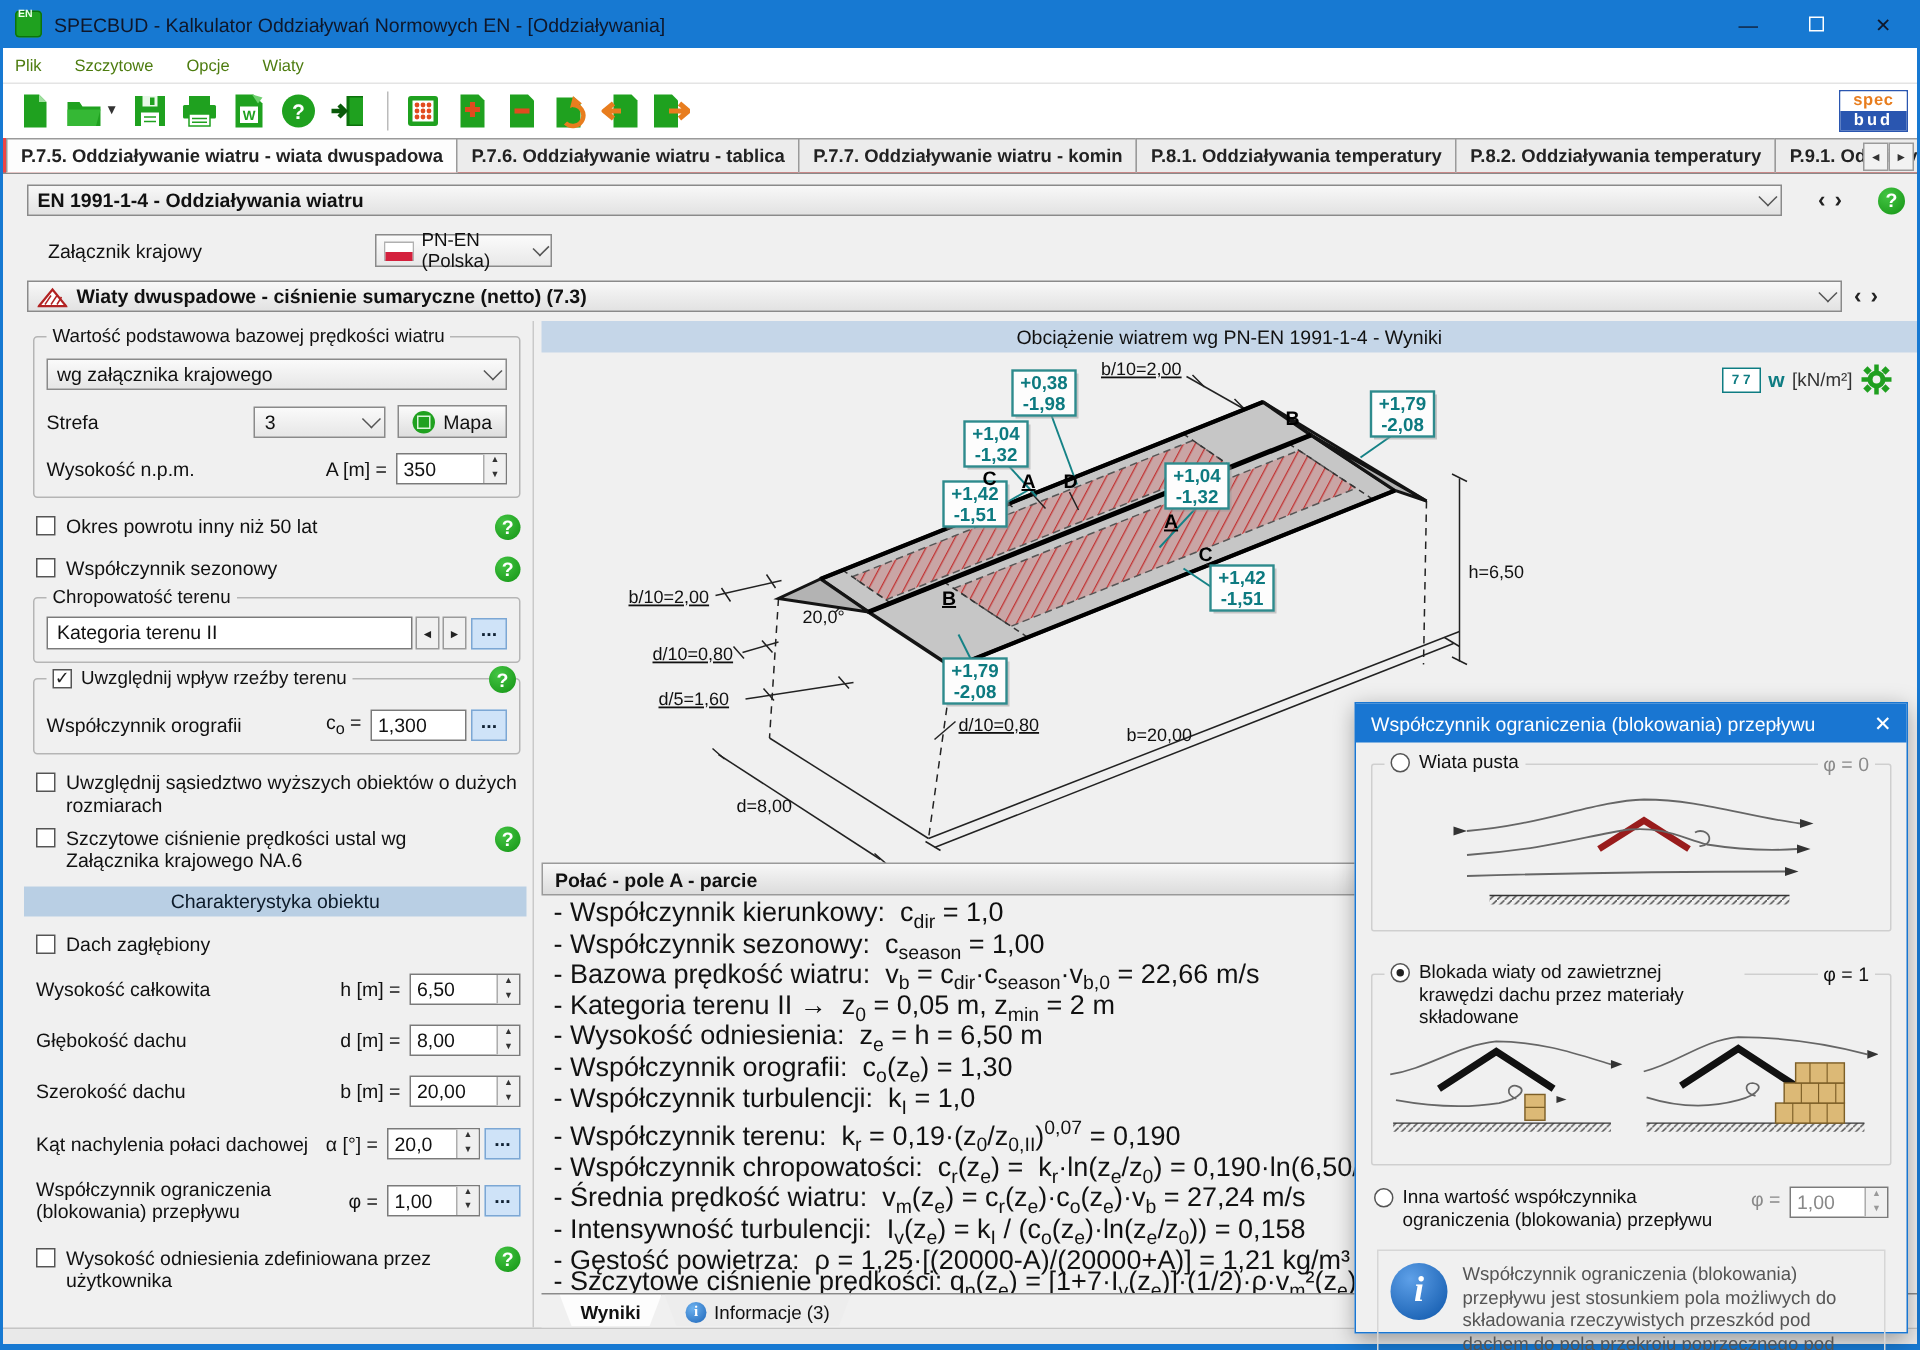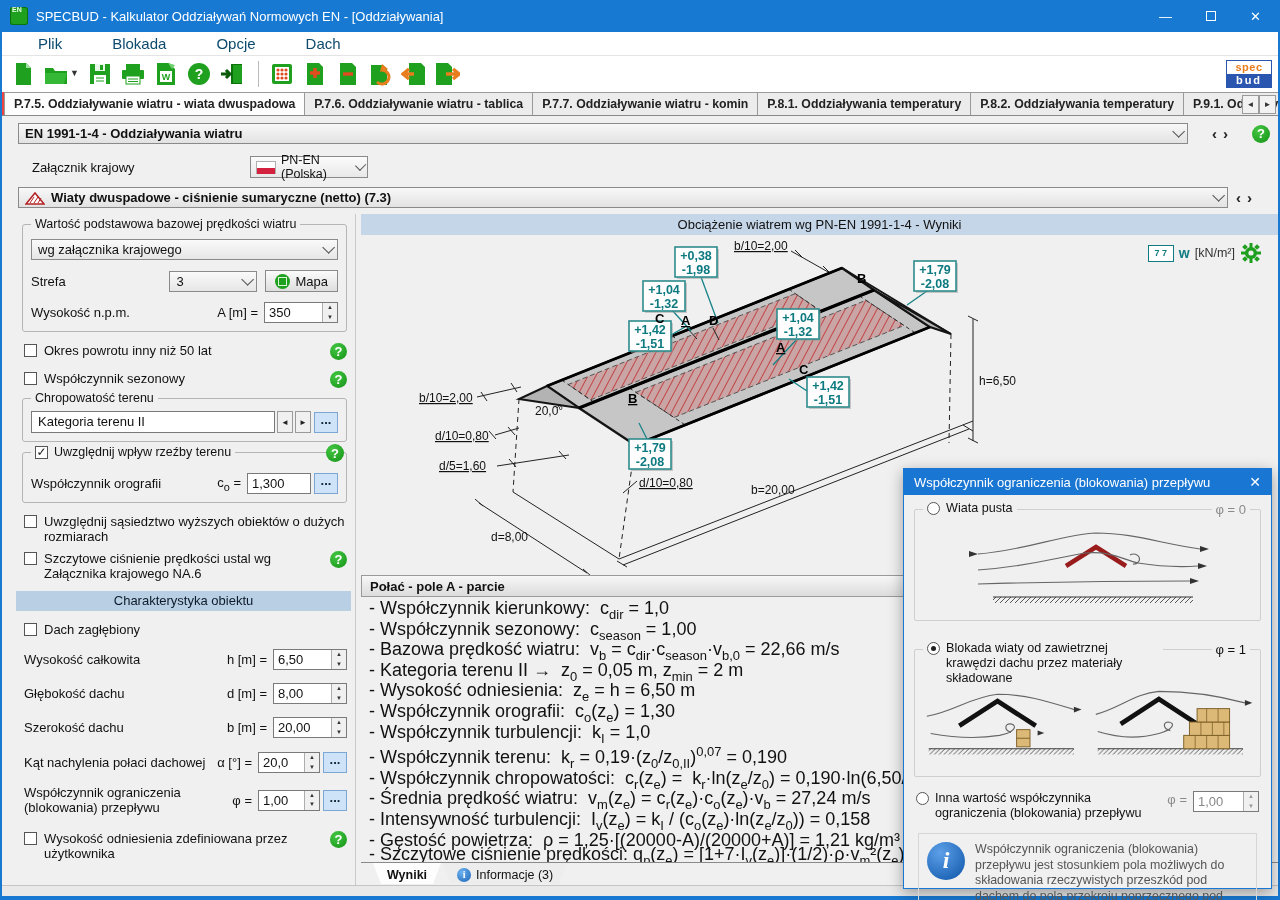--- a/index.html
+++ b/index.html
@@ -1,30 +1,30 @@
 <!DOCTYPE html>
 <html><head>
 <meta charset="utf-8">
 <style>
   * { box-sizing: border-box; margin:0; padding:0; }
   html,body { width:1280px; height:900px; overflow:hidden; }
   body { font-family:"Liberation Sans", sans-serif; font-size:13px; color:#111; background:#f0f0f0; }
   .window { width:1280px; height:900px; border-left:2px solid #1779d2; border-right:2px solid #1779d2; border-bottom:4px solid #1779d2; display:flex; flex-direction:column; background:#f0f0f0; }
 
   
-  .titlebar { height:32px; background:#1779d2; display:flex; align-items:center; color:#ffffff; flex:none; }
+  .titlebar { height:32px; background:#1779d2; display:flex; align-items:center; color:#0f172a; flex:none; }
   .titlebar .appicon { width:18px; height:18px; margin:0 8px 0 8px; background:#1fa11f; border-radius:3px; position:relative; box-shadow:inset 0 0 0 1px #0c720c; }
   .titlebar .appicon::after { content:"EN"; position:absolute; top:-1px; left:2px; font-size:7px; color:#eaffea; font-weight:bold; }
   .titlebar .title { font-size:13px; flex:1; }
   .winbtn { width:45px; height:32px; display:flex; align-items:center; justify-content:center; font-size:13px; }
   .winbtn .sq { width:10px; height:10px; border:1px solid #fff; display:block; }
 
   
   .menubar { height:24px; background:#fff; display:flex; align-items:center; padding-left:8px; gap:22px; border-bottom:1px solid #e4e4e4; flex:none; }
-  .menubar span { font-size:15px; color:#0c4a6e;margin-left:28px; }
+  .menubar span { font-size:11px; color:#4d7c0f; }
 
   
   .toolbar { height:36px; background:#fff; display:flex; align-items:center; padding-left:6px; flex:none; position:relative; }
   .tbtn { width:30px; height:30px; display:flex; align-items:center; justify-content:center; margin-right:3px; }
   .tbtn svg { display:block; }
   .tsep { width:1px; height:26px; background:#bbb; margin:0 8px; }
   .open-caret { font-size:9px; color:#333; margin:-2px 6px 0 -4px; }
   .specbud { position:absolute; right:6px; top:4px; width:46px; height:28px; border:1px solid #2a56b0; font-weight:bold; font-size:11px; text-align:center; line-height:13px; }
   .specbud .t { display:block; background:#fff; color:#e87d1e; height:13px; letter-spacing:0.5px;}
   .specbud .b { display:block; background:#2a56b0; color:#fff; height:13px; letter-spacing:2px;}
@@ -131,23 +131,23 @@
     <span class="title">SPECBUD - Kalkulator Oddziaływań Normowych EN - [Oddziaływania]</span>
     <span class="winbtn">—</span>
     <span class="winbtn">
         <span class="sq"></span>
       </span>
     <span class="winbtn">✕</span>
   </div>
 
   <div class="menubar">
     <span>Plik</span>
-    <span>Blokada</span>
+    <span>Szczytowe</span>
     <span>Opcje</span>
-    <span>Dach</span>
+    <span>Wiaty</span>
   </div>
 
   <div class="toolbar">
     <span class="tbtn">
       <svg width="24" height="24">
           <path d="M5,1 h10 l5,5 v17 h-15 z" fill="#1fa11f"></path>
           <path d="M15,1 l5,5 h-5 z" fill="#9fe09f"></path>
         </svg>
       </span>
     <span class="tbtn">

